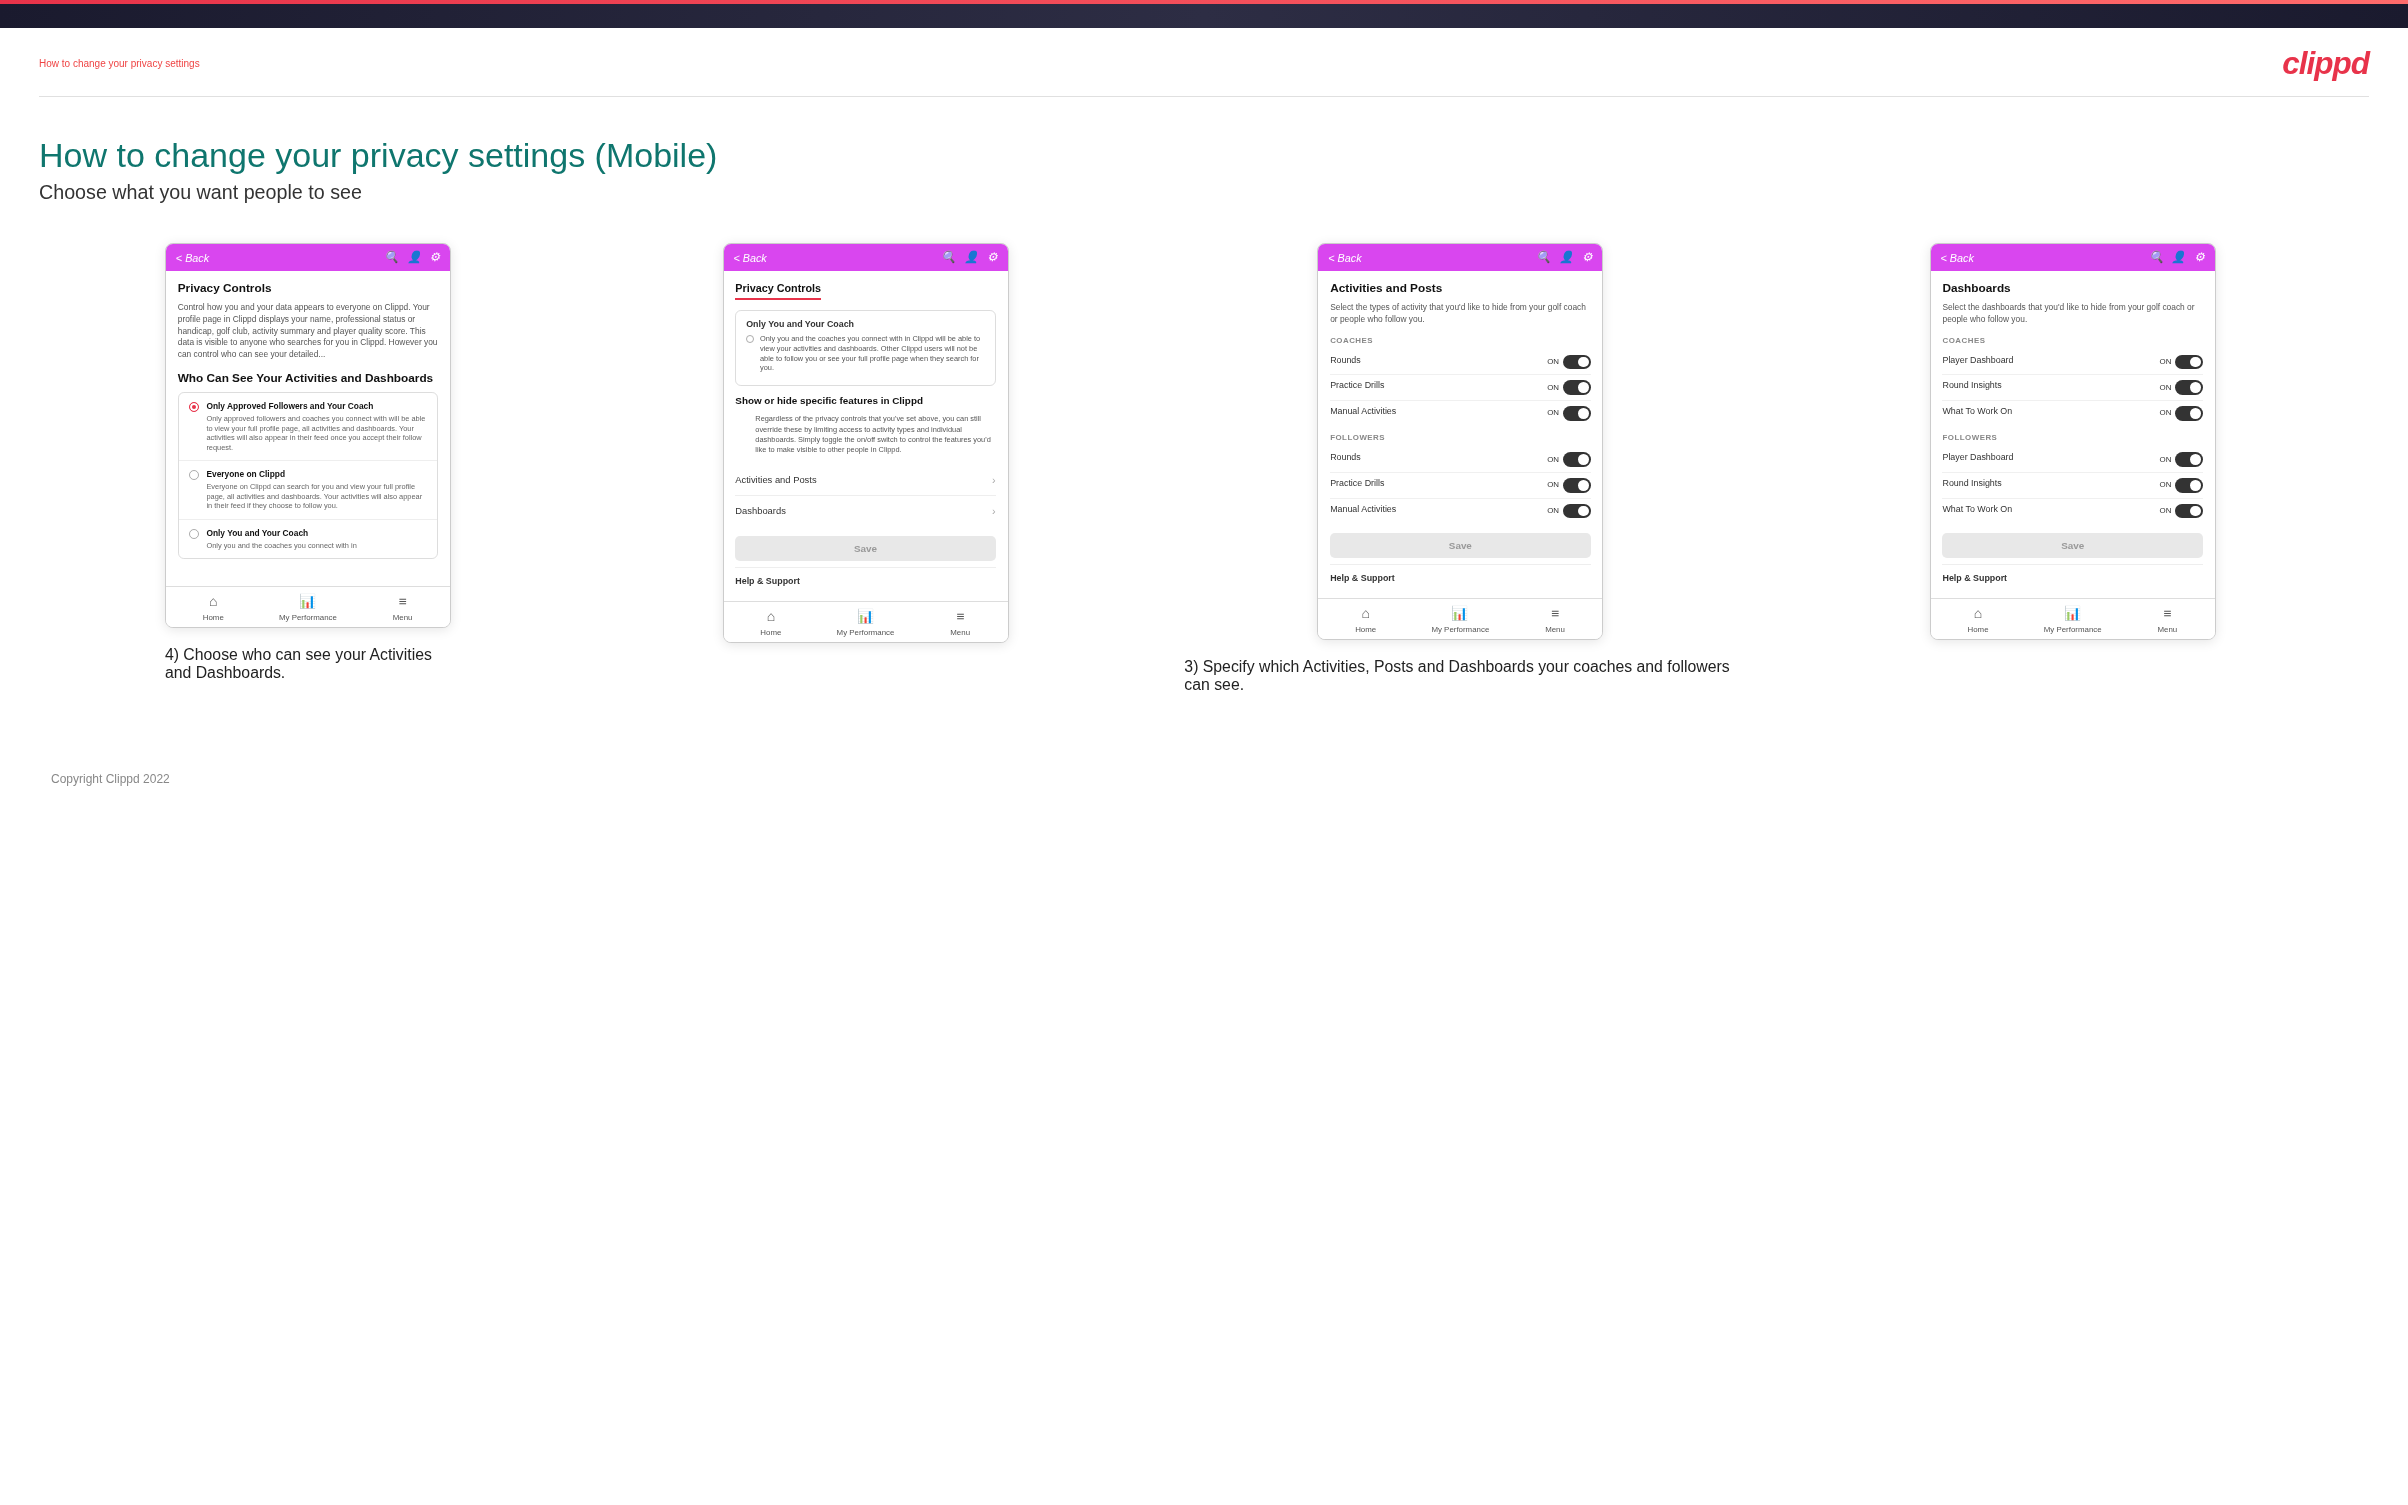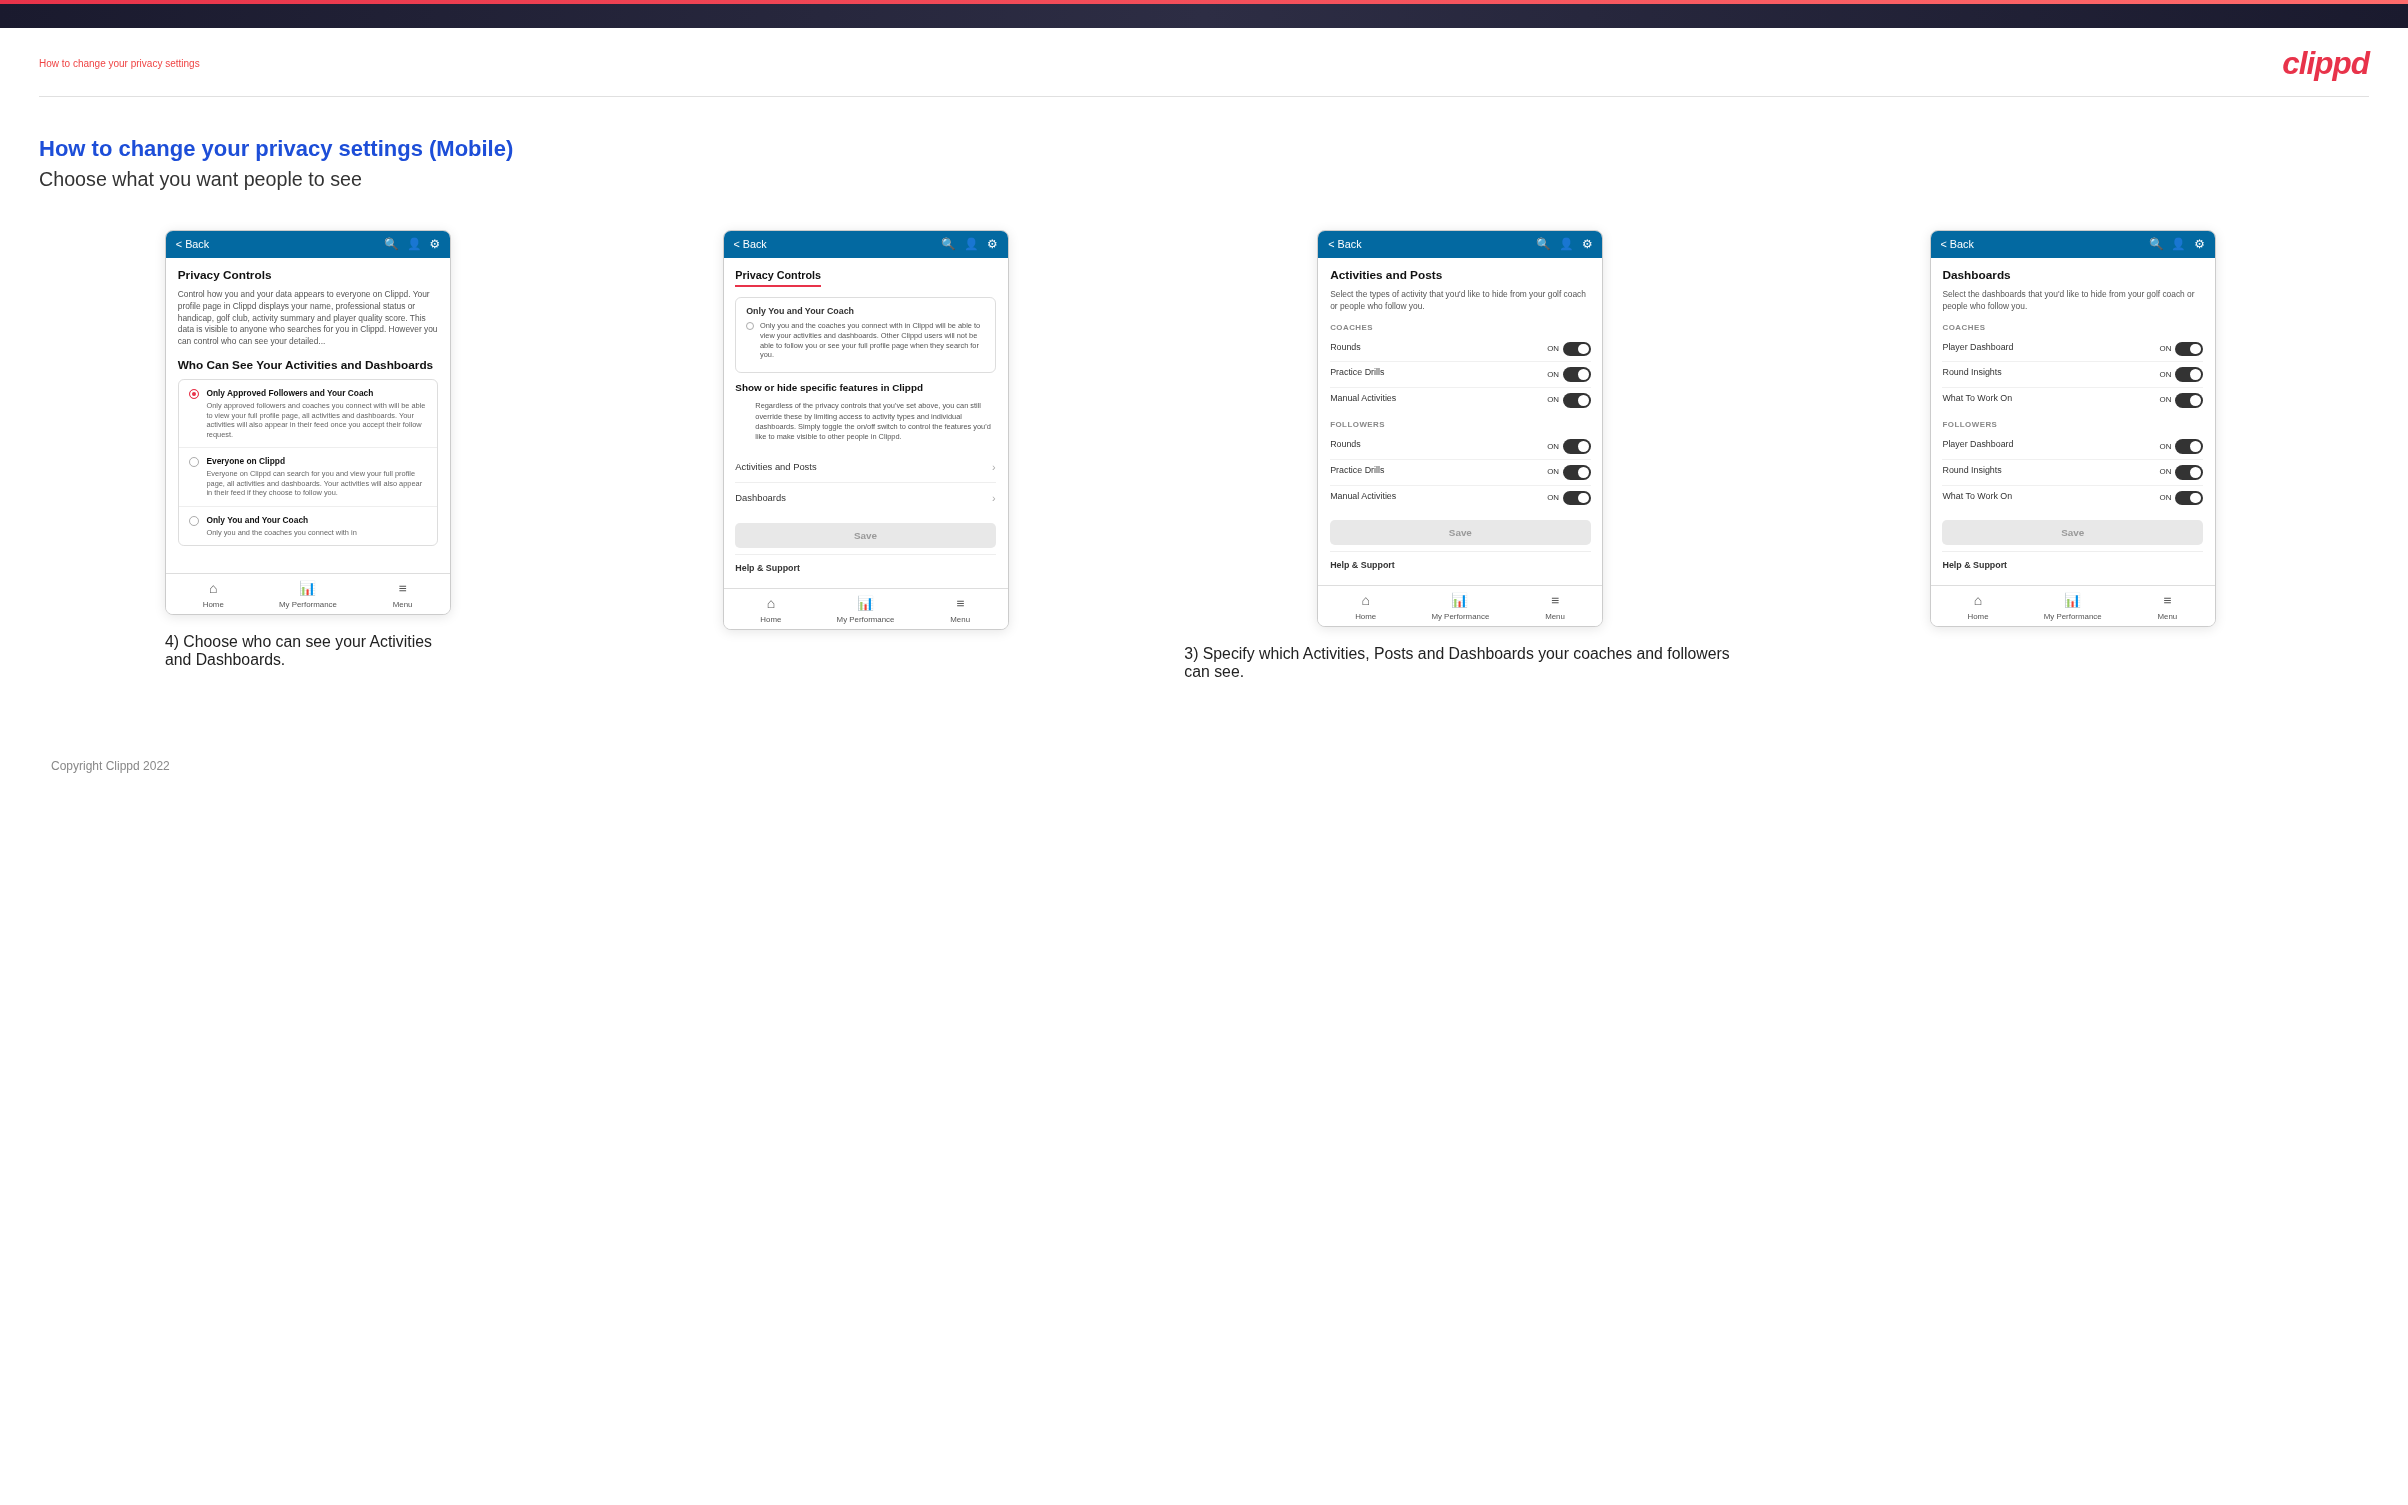--- a/index.html
+++ b/index.html
@@ -48,23 +48,23 @@
       border: none;
       border-top: 1.5px solid #e0e0e0;
       margin: 0 39px;
     }
 
     
     .main {
       padding: 39px 39px 59px 39px;
     }
     .page-heading {
-      font-size: 22px;
-      font-weight: 700;
-      color: #1d4ed8;
+      font-size: 34px;
+      font-weight: 400;
+      color: #0f766e;
       margin-bottom: 5.9px;
     }
     .page-subheading {
       font-size: 19.7px;
       font-weight: 400;
       color: #333;
       margin-bottom: 39px;
     }
 
     
@@ -83,27 +83,28 @@
       border-radius: 7.9px;
       overflow: hidden;
       background: #fff;
       box-shadow: 0 2px 11.8px rgba(0,0,0,0.10);
       font-size: 9.9px;
       line-height: 1.3;
     }
 
     
     .mock-nav {
-      background: #0369a1;
+      background: #d946ef;
       color: #fff;
       display: flex;
-      align-items: flex-start;
+      align-items: center;
       justify-content: space-between;
       padding: 5.9px 9.9px;
       font-size: 10.8px;
+      font-style: italic;
     }
     .mock-nav-left {
       display: flex;
       align-items: center;
       gap: 3.9px;
       font-size: 10.8px;
       color: #fff;
     }
     .mock-nav-icons {
       display: flex;

